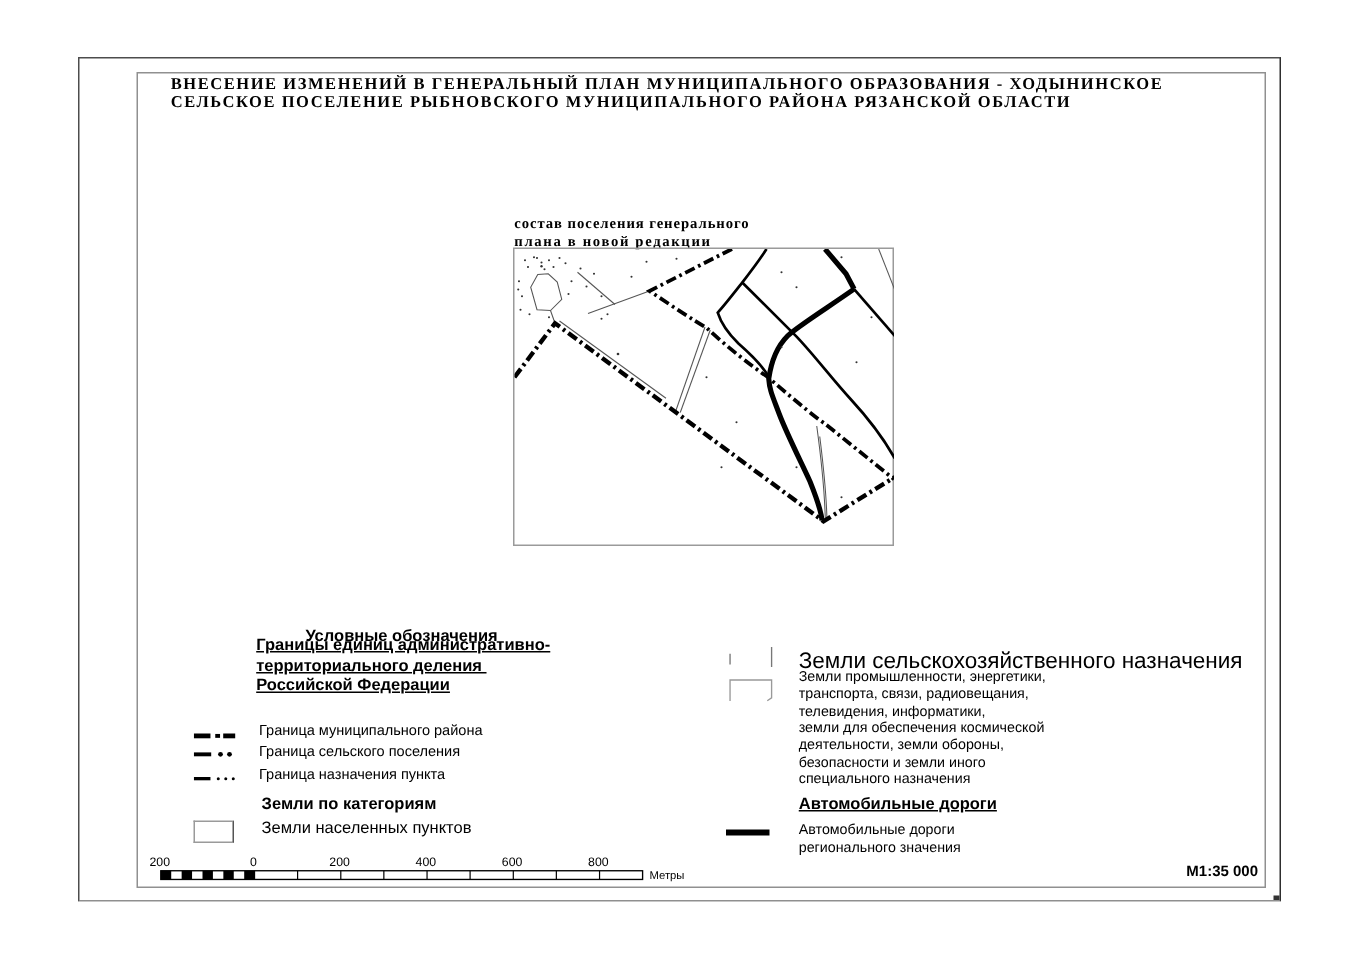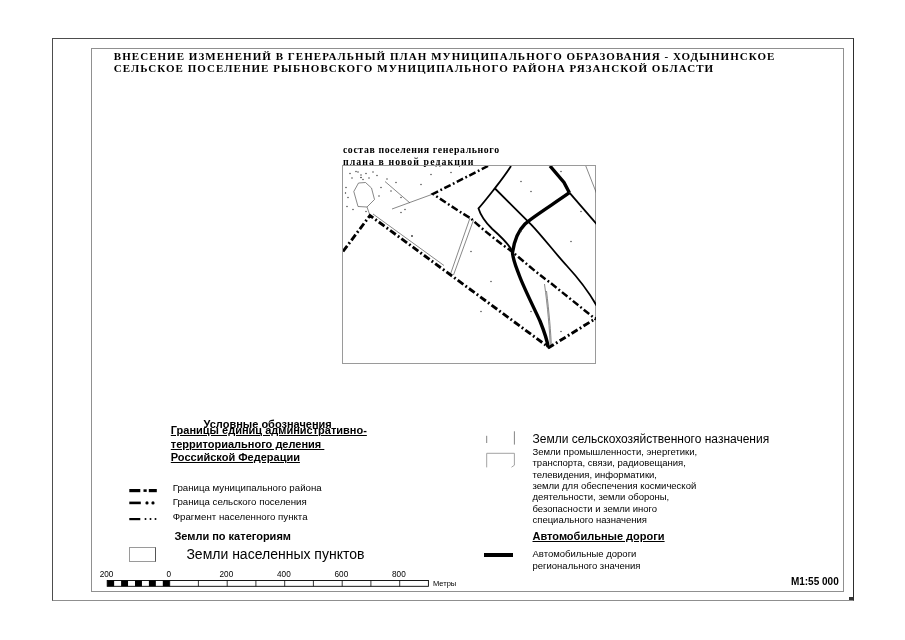--- a/index.html
+++ b/index.html
@@ -116,34 +116,34 @@
     <circle cx="20" cy="18.9" r="1.6"></circle>
     <circle cx="26" cy="18.9" r="1.6"></circle>
     <rect x="2.3" y="34" width="11" height="2.2"></rect>
     <circle cx="18.5" cy="35.1" r="1"></circle>
     <circle cx="23.5" cy="35.1" r="1"></circle>
     <circle cx="28.5" cy="35.1" r="1"></circle>
   </g>
 </svg>
 <div class="abs" style="left:172.7px;top:482px;font-size:9.7px;">Граница муниципального района</div>
 <div class="abs" style="left:172.7px;top:495.7px;font-size:9.7px;">Граница сельского поселения</div>
-<div class="abs" style="left:172.7px;top:511.3px;font-size:9.7px;">Фрагмент населенного пункта</div>
+<div class="abs" style="left:172.7px;top:511.3px;font-size:9.7px;">Граница назначения пункта</div>
 
 <div class="abs" style="left:174.4px;top:530.1px;font-size:11px;font-weight:bold;">Земли по категориям</div>
 
 <div class="abs" style="left:129px;top:546.5px;width:24.5px;height:13px;border:0.8px solid #9a9a9a;border-right:1.6px solid #555;"></div>
-<div class="abs" style="left:174.4px;top:546px;font-size:14px;margin-left:12px;">Земли населенных пунктов</div>
+<div class="abs" style="left:174.4px;top:546px;font-size:11px;">Земли населенных пунктов</div>
 
 <svg class="abs" width="36" height="40" viewBox="0 0 36 40" style="left:484px;top:428px;">
   <g stroke="#777" stroke-width="0.9" fill="none">
     <path d="M2.7,7.8 L2.7,15"></path>
     <path d="M30.4,3.3 L30.4,16.6"></path>
   </g>
 </svg>
-<div class="abs" style="left:532.5px;top:431.7px;font-size:12px;">Земли сельскохозяйственного назначения</div>
+<div class="abs" style="left:532.5px;top:431.7px;font-size:15px;">Земли сельскохозяйственного назначения</div>
 
 <svg class="abs" width="36" height="40" viewBox="0 0 36 40" style="left:484px;top:446px;">
   <g stroke="#999" stroke-width="0.9" fill="none">
     <path d="M2.7,21.4 L2.7,7.3 L30.4,7.3 L30.4,19.2 L27.5,21.2"></path>
   </g>
 </svg>
 <div class="abs" style="left:532.5px;top:445.8px;font-size:9.5px;line-height:11.42px;">
 Земли промышленности, энергетики,<br>
 транспорта, связи, радиовещания,<br>
 телевидения, информатики,<br>
@@ -153,21 +153,21 @@
 специального назначения
 </div>
 
 <div class="abs" style="left:532.5px;top:530px;font-size:11px;font-weight:bold;text-decoration:underline;">Автомобильные дороги</div>
 <div class="abs" style="left:484.4px;top:553.2px;width:29px;height:4px;background:#000;"></div>
 <div class="abs" style="left:532.5px;top:547.5px;font-size:9.5px;line-height:12px;">
 Автомобильные дороги<br>
 регионального значения
 </div>
 
-<div class="abs" style="left:790.9px;top:576.3px;font-size:10px;font-weight:bold;">М1:55 000</div>
+<div class="abs" style="left:790.9px;top:576.3px;font-size:10px;font-weight:bold;">М1:35 000</div>
 
 <svg class="abs" width="370" height="26" viewBox="0 0 370 26" style="left:95px;top:565px;">
   <g font-family="Liberation Sans, sans-serif" font-size="8.2" fill="#000">
     <text x="11.5" y="12.4" text-anchor="middle">200</text>
     <text x="73.9" y="12.4" text-anchor="middle">0</text>
     <text x="131.4" y="12.4" text-anchor="middle">200</text>
     <text x="188.9" y="12.4" text-anchor="middle">400</text>
     <text x="246.4" y="12.4" text-anchor="middle">600</text>
     <text x="303.9" y="12.4" text-anchor="middle">800</text>
     <text x="338" y="21.3" font-size="7.5">Метры</text>

